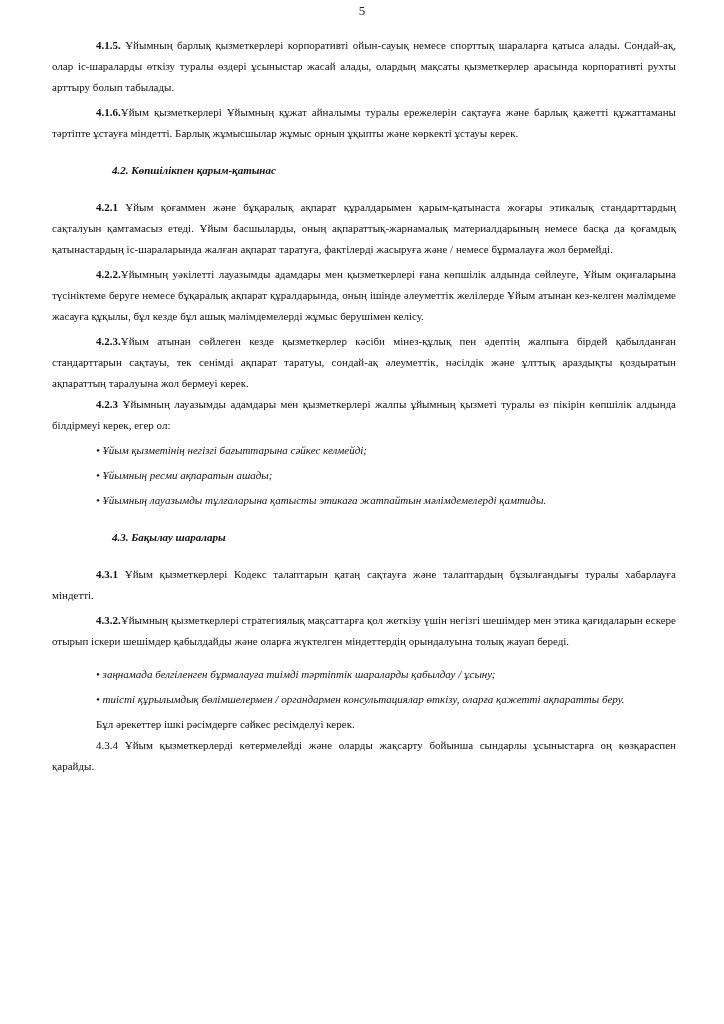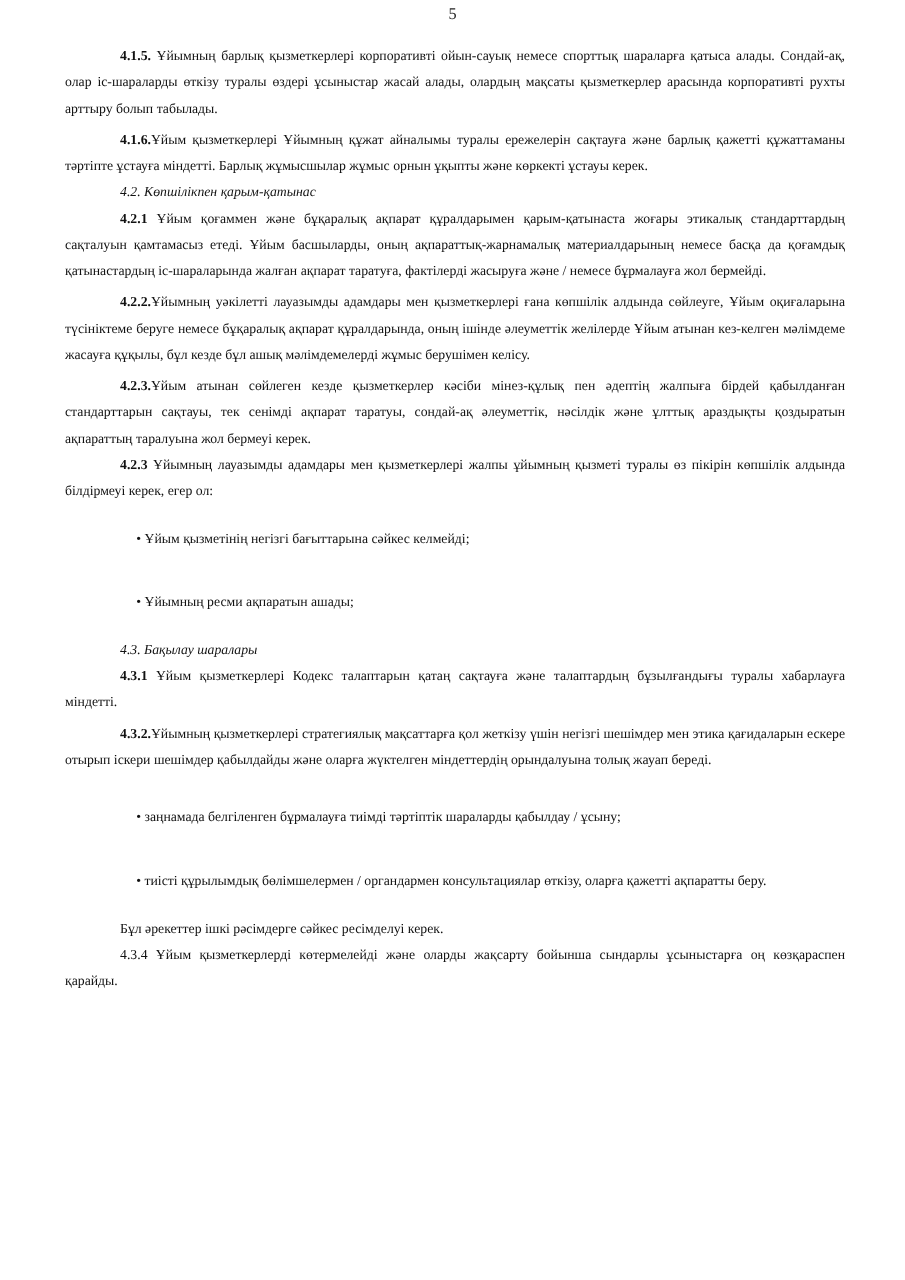--- a/index.html
+++ b/index.html
@@ -12,22 +12,22 @@
   .page-number {
     position: absolute; top: 3px; left: 0; width: 724px; text-align: center;
     font-size: 13px; color: #222;
   }
   .content {
     position: absolute; left: 52px; top: 35px; width: 624px;
     font-size: 11px; line-height: 21px;
   }
   .p { margin: 0; text-align: justify; text-indent: 44px; }
   .p .num { font-weight: bold; }
-  .heading { margin: 0; text-indent: 44px; font-weight: normal; font-style: italic; }
-  .bullet { margin: 13px; text-align: justify; text-indent: 44px; }
+  .heading { margin: 16px; text-indent: 44px; font-weight: bold; font-style: italic; }
+  .bullet { margin: 0; text-align: justify; text-indent: 44px; font-style: italic; }
   .gap { height: 4px; }
 </style>
 </head>
 <body>
 
 <div class="page">
   <div class="page-number">5</div>
   <div class="content">
 
     <p class="p"><span class="num">4.1.5.</span><span> Ұйымның барлық қызметкерлері корпоративті ойын-сауық немесе спорттық шараларға қатыса алады. Сондай-ақ, олар іс-шараларды өткізу туралы өздері ұсыныстар жасай алады, олардың мақсаты қызметкерлер арасында корпоративті рухты арттыру болып табылады.</span></p>
@@ -40,20 +40,21 @@
     <div class="gap"></div>
     <p class="p"><span class="num">4.2.2.</span><span>Ұйымның уәкілетті лауазымды адамдары мен қызметкерлері ғана көпшілік алдында сөйлеуге, Ұйым оқиғаларына түсініктеме беруге немесе бұқаралық ақпарат құралдарында, оның ішінде әлеуметтік желілерде Ұйым атынан кез-келген мәлімдеме жасауға құқылы, бұл кезде бұл ашық мәлімдемелерді жұмыс берушімен келісу.</span></p>
     <div class="gap"></div>
     <p class="p"><span class="num">4.2.3.</span><span>Ұйым атынан сөйлеген кезде қызметкерлер кәсіби мінез-құлық пен әдептің жалпыға бірдей қабылданған стандарттарын сақтауы, тек сенімді ақпарат таратуы, сондай-ақ әлеуметтік, нәсілдік және ұлттық араздықты қоздыратын ақпараттың таралуына жол бермеуі керек.</span></p>
     <p class="p"><span class="num">4.2.3</span><span> Ұйымның лауазымды адамдары мен қызметкерлері жалпы ұйымның қызметі туралы өз пікірін көпшілік алдында білдірмеуі керек, егер ол:</span></p>
     <div class="gap"></div>
     <p class="bullet">• Ұйым қызметінің негізгі бағыттарына сәйкес келмейді;</p>
     <div class="gap"></div>
     <p class="bullet">• Ұйымның ресми ақпаратын ашады;</p>
     <div class="gap"></div>
+    <p class="bullet">•   Ұйымның лауазымды тұлғаларына қатысты этикаға жатпайтын мәлімдемелерді қамтиды.</p>
 
     <p class="heading">4.3. Бақылау шаралары</p>
 
     <p class="p"><span class="num">4.3.1</span><span> Ұйым қызметкерлері Кодекс талаптарын қатаң сақтауға және талаптардың бұзылғандығы туралы хабарлауға міндетті.</span></p>
     <div class="gap"></div>
     <p class="p"><span class="num">4.3.2.</span><span>Ұйымның қызметкерлері стратегиялық мақсаттарға қол жеткізу үшін негізгі шешімдер мен этика қағидаларын ескере отырып іскери шешімдер қабылдайды және оларға жүктелген міндеттердің орындалуына толық жауап береді.</span></p>
     <div class="gap"></div>
     <div class="gap"></div>
     <div class="gap"></div>
     <p class="bullet">• заңнамада белгіленген бұрмалауға тиімді тәртіптік шараларды қабылдау / ұсыну;</p>

